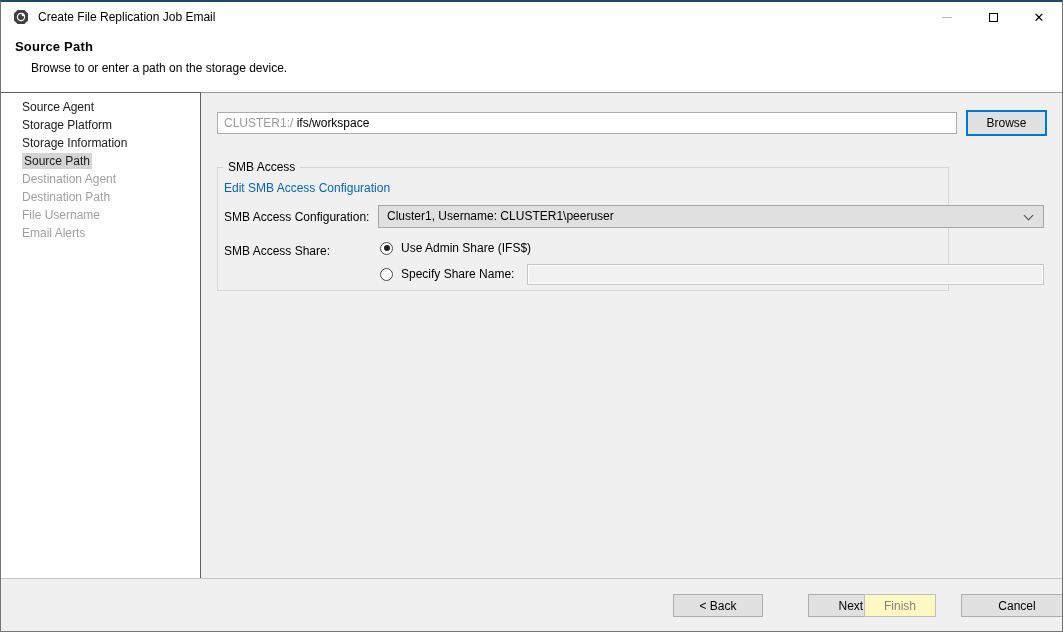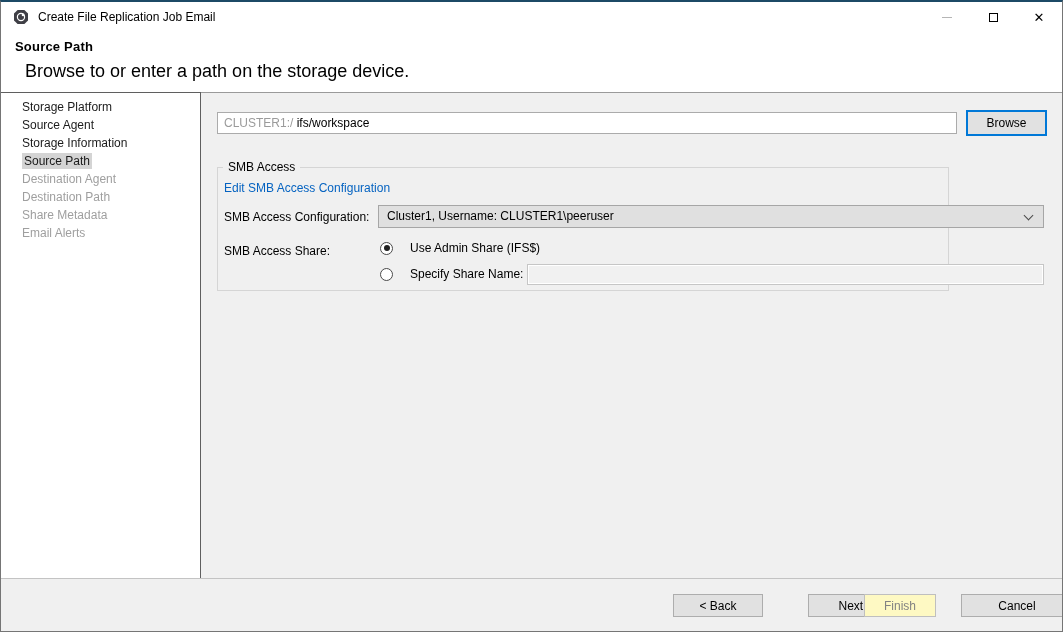--- a/index.html
+++ b/index.html
@@ -17,21 +17,21 @@
   .win-title { margin-left:9px; font-size:12px; color:#000; white-space:nowrap; }
   .win-controls { margin-left:auto; display:flex; height:30px; }
   .win-btn { width:46px; height:30px; display:flex; align-items:center; justify-content:center; cursor:default; }
   .glyph-min { width:10px; height:0; border-top:1px solid #b5b5b5; }
   .glyph-max { width:9px; height:9px; border:1px solid #000; background:transparent; }
   .glyph-close { font-size:13px; color:#000; line-height:1; }
 
   
   .header { height:60px; padding:7px 0 0 14px; background:#fff; }
   .header h1 { font-size:13px; font-weight:bold; letter-spacing:.2px; }
-  .header .subtitle { margin-top:7px; margin-left:10px; font-size:18px; color:#000; }
+  .header .subtitle { margin-top:7px; margin-left:16px; font-size:12px; color:#000; }
 
   
   .body { position:relative; height:486px; background:#f0f0f0; border-top:1px solid #9a9a9a; }
 
   .sidebar {
     position:absolute; left:0; top:-1px; width:200px; height:487px; background:#fff;
     border-top:1px solid #5f5f5f; border-right:1px solid #5f5f5f; border-bottom:1px solid #5f5f5f;
     padding-top:5px;
   }
   .side-item { height:18px; line-height:18px; padding-left:21px; white-space:nowrap; color:#1b1b1b; cursor:default; }
@@ -58,21 +58,21 @@
   .smb-title { position:absolute; top:-8px; left:5px; background:#f0f0f0; padding:0 5px; color:#000; }
   .edit-link { position:absolute; left:6px; top:13px; color:#0563c1; cursor:pointer; }
   .config-label { position:absolute; left:6px; top:42px; }
   .combo {
     position:absolute; left:160px; top:37px; width:666px; height:23px;
     background:#e0e0e0; border:1px solid #a6a6a6; line-height:21px; padding-left:8px; cursor:default;
   }
   .chevron-down { position:absolute; right:11px; top:6px; width:7px; height:7px;
     border-right:1.4px solid #4a4a4a; border-bottom:1.4px solid #4a4a4a; transform:rotate(45deg); }
   .share-label { position:absolute; left:6px; top:76px; }
-  .radio-row { position:absolute; display:flex; align-items:center; gap:17px; }
+  .radio-row { position:absolute; display:flex; align-items:center; gap:8px; }
   .radio-row.r1 { left:162px; top:73px; }
   .radio-row.r2 { left:162px; top:99px; }
   .radio { width:13px; height:13px; border:1px solid #4a4a4a; border-radius:50%; background:#fff; position:relative; flex:0 0 auto; }
   .radio.checked::after { content:""; position:absolute; left:2.5px; top:2.5px; width:6px; height:6px; border-radius:50%; background:#1f1f1f; }
   .share-input {
     position:absolute; left:309px; top:96px; width:517px; height:21px;
     background:#f1f1f1; border:1px solid #c6c6c6; box-shadow:inset 0 0 0 1px #fff;
     font-family:inherit; font-size:12px; padding:0 4px;
   }
 
@@ -113,27 +113,27 @@
   </div>
 
   <div class="header">
     <h1>Source Path</h1>
     <div class="subtitle">Browse to or enter a path on the storage device.</div>
   </div>
 
   <div class="body">
 
     <div class="sidebar">
+      <div class="side-item"><span>Source Agent</span></div>
       <div class="side-item"><span>Storage Platform</span></div>
-      <div class="side-item"><span>Source Agent</span></div>
       <div class="side-item"><span>Storage Information</span></div>
       <div class="side-item selected"><span>Source Path</span></div>
       <div class="side-item disabled"><span>Destination Agent</span></div>
       <div class="side-item disabled"><span>Destination Path</span></div>
-      <div class="side-item disabled"><span>Share Metadata</span></div>
+      <div class="side-item disabled"><span>File Username</span></div>
       <div class="side-item disabled"><span>Email Alerts</span></div>
     </div>
 
     <div class="content">
 
       <div class="path-input">
         <span class="prefix">CLUSTER1:/</span><span> </span><span class="val">ifs/workspace</span>
       </div>
       <button class="browse-btn">Browse</button>
 

